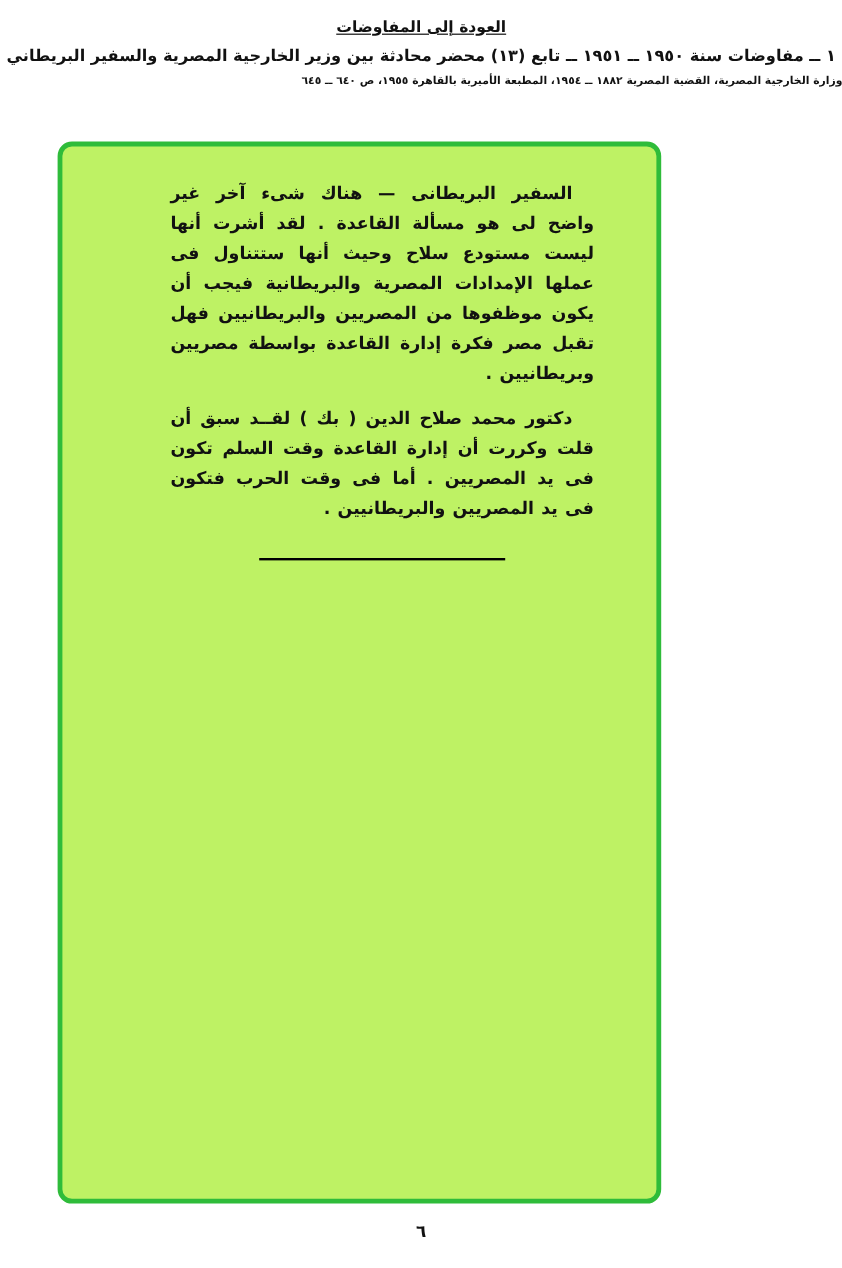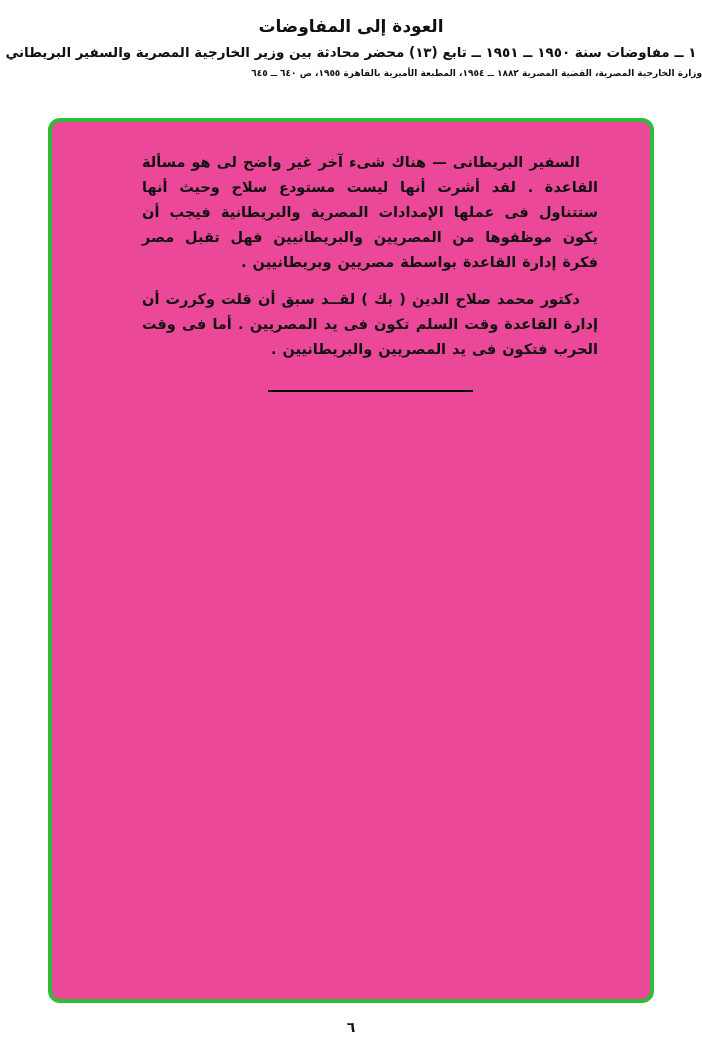--- a/index.html
+++ b/index.html
@@ -20,46 +20,47 @@
     inset: 0;
   }
   .header {
     position: absolute;
     top: 16px;
     left: 0;
     right: 0;
     text-align: center;
   }
   .header-title {
-    font-size: 17px;
+    font-size: 13px;
     font-weight: bold;
     margin-bottom: 8px;
+    text-decoration: underline;
   }
   .header-line1 {
     font-size: 13.5px;
     font-weight: bold;
     margin-bottom: 8px;
     white-space: nowrap;
   }
   .header-citation {
     font-size: 9px;
     font-weight: bold;
     white-space: nowrap;
     letter-spacing: 0.2px;
     text-align: right;
   }
   .green-box {
     position: absolute;
     top: 118px;
     left: 48px;
-    width: 606px;
+    width: 503px;
     height: 885px;
     border: 4px solid #2fbc3a;
     border-radius: 12px;
-    background: #ec4899;
+    background: #bef264;
   }
   .box-content {
     position: absolute;
     top: 28px;
     right: 52px;
     left: 90px;
     direction: rtl;
   }
   .box-content p {
     font-size: 14.5px;

